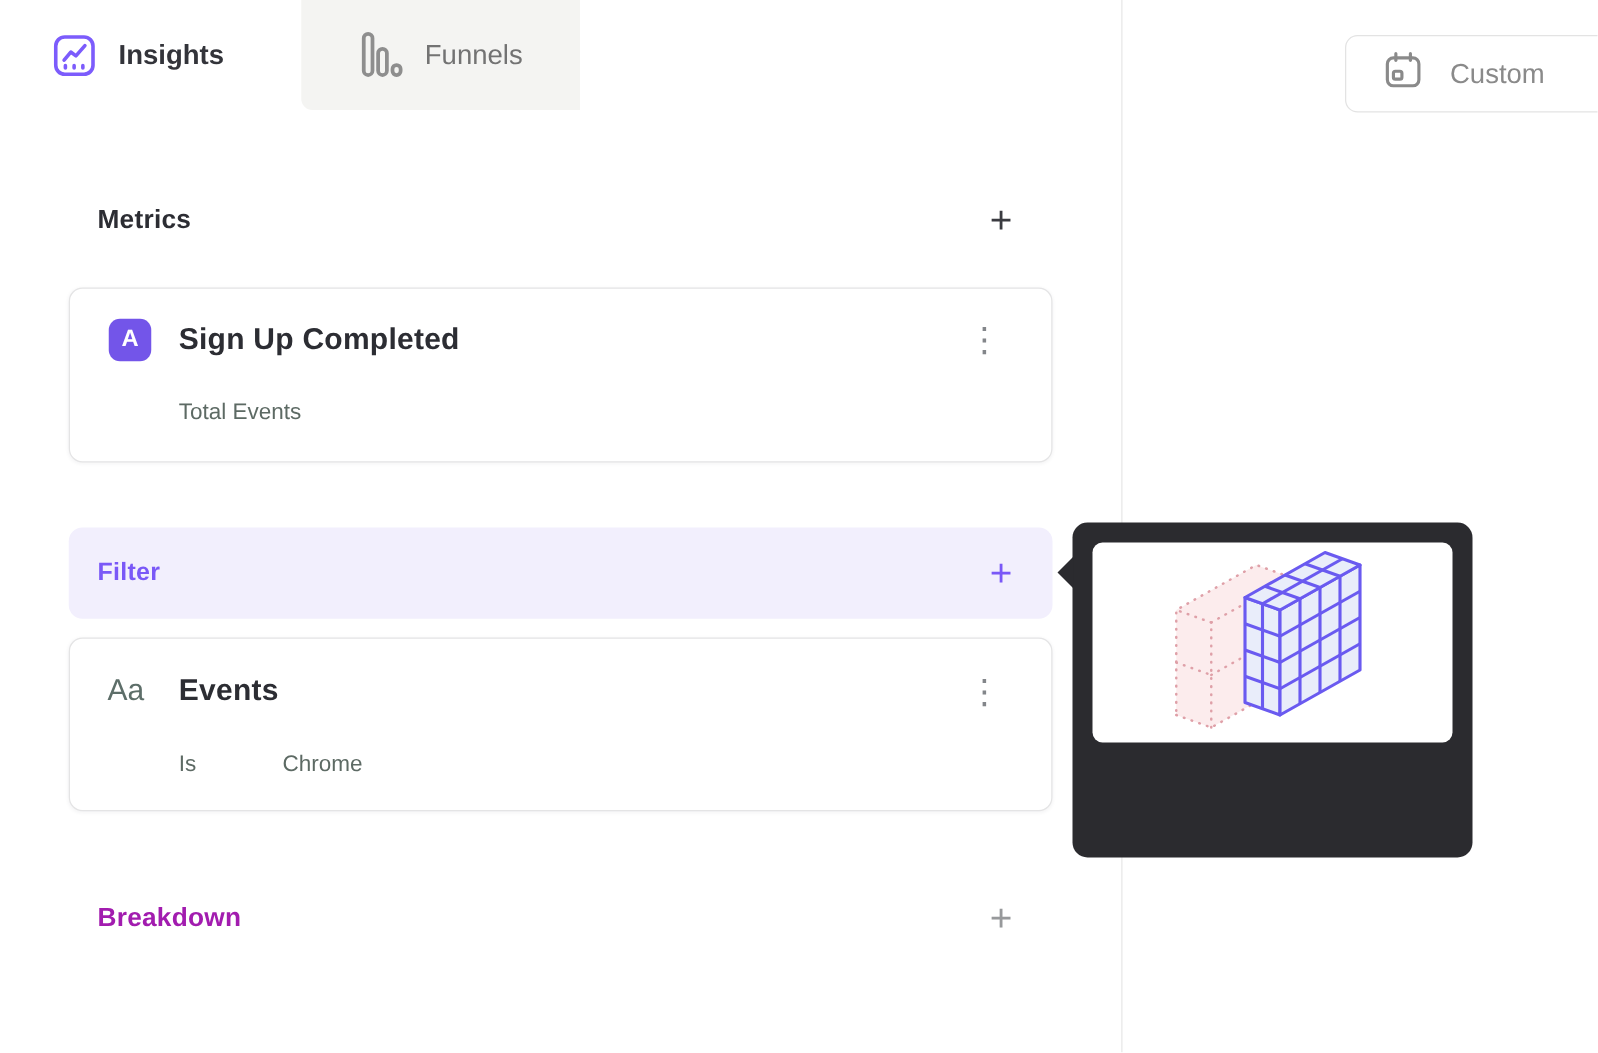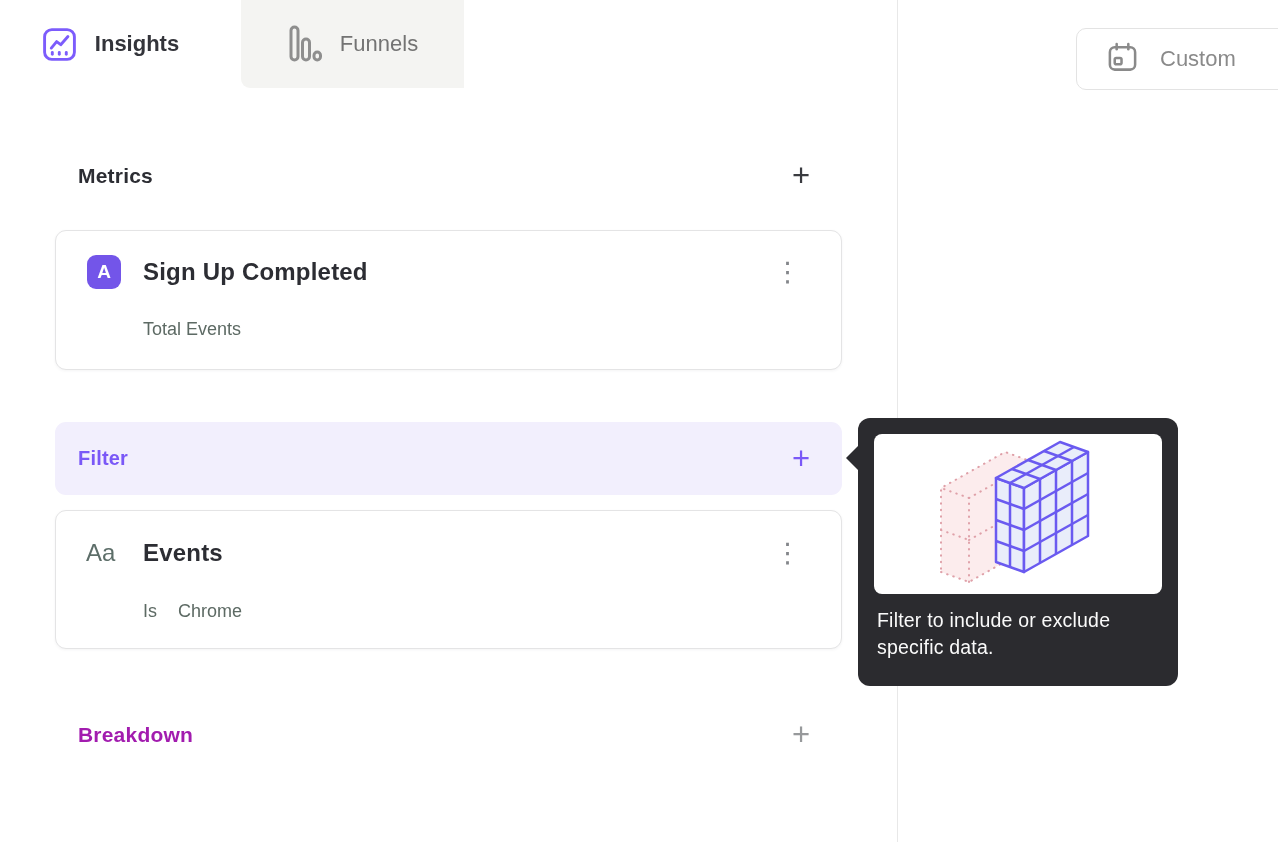--- a/index.html
+++ b/index.html
@@ -48,21 +48,21 @@
   .card-sub { margin-top:30px; padding-left:56px; font-size:18px; color:#5d6a64; }
 
   .filter-row { margin-top:52px; height:73px; background:#f2effd; border-radius:11px;
     display:flex; align-items:center; justify-content:space-between;
     padding:0 30px 0 23px; }
   .filter-title { font-size:20px; font-weight:700; color:#7a58f7; letter-spacing:.2px; }
 
   .filter-card { margin-top:15px; height:139px; padding:28px 36px 0 30px; }
   .type-icon { width:57px; font-size:24px; font-weight:500; color:#5d6e69; flex:0 0 auto; }
   .filter-card .card-title { margin-left:0; }
-  .cond-row { margin-top:34px; padding-left:57px; font-size:18px; color:#5d6a64; display:flex; }
+  .cond-row { margin-top:34px; padding-left:57px; font-size:18px; color:#5d6a64; display:flex;gap:48px; }
   .cond-op { }
   .cond-val { margin-left:21px; }
 
   
   .custom-btn { position:absolute; left:1076px; top:28px; width:220px; height:62px;
     background:#fff; border:1px solid #e3e3e3; border-radius:10px; display:flex;
     align-items:center; padding-left:29px; gap:21px; cursor:pointer; }
   .custom-label { font-size:22px; color:#8a8a8a; font-weight:500; }
 
   
@@ -193,16 +193,15 @@
           <line x1="149" y1="96" x2="213" y2="60"></line>
           <line x1="149" y1="75" x2="213" y2="39"></line>
 
           <line x1="135" y1="49" x2="199" y2="13"></line>
           <line x1="165" y1="45" x2="137" y2="35"></line>
           <line x1="181" y1="36" x2="153" y2="26"></line>
           <line x1="197" y1="27" x2="169" y2="17"></line>
         </g>
       </svg>
     </div>
-    <div class="tooltip-caption">Filter to include or exclude specific data.</div>
   </div>
 
 </div>
 
 </body></html>

